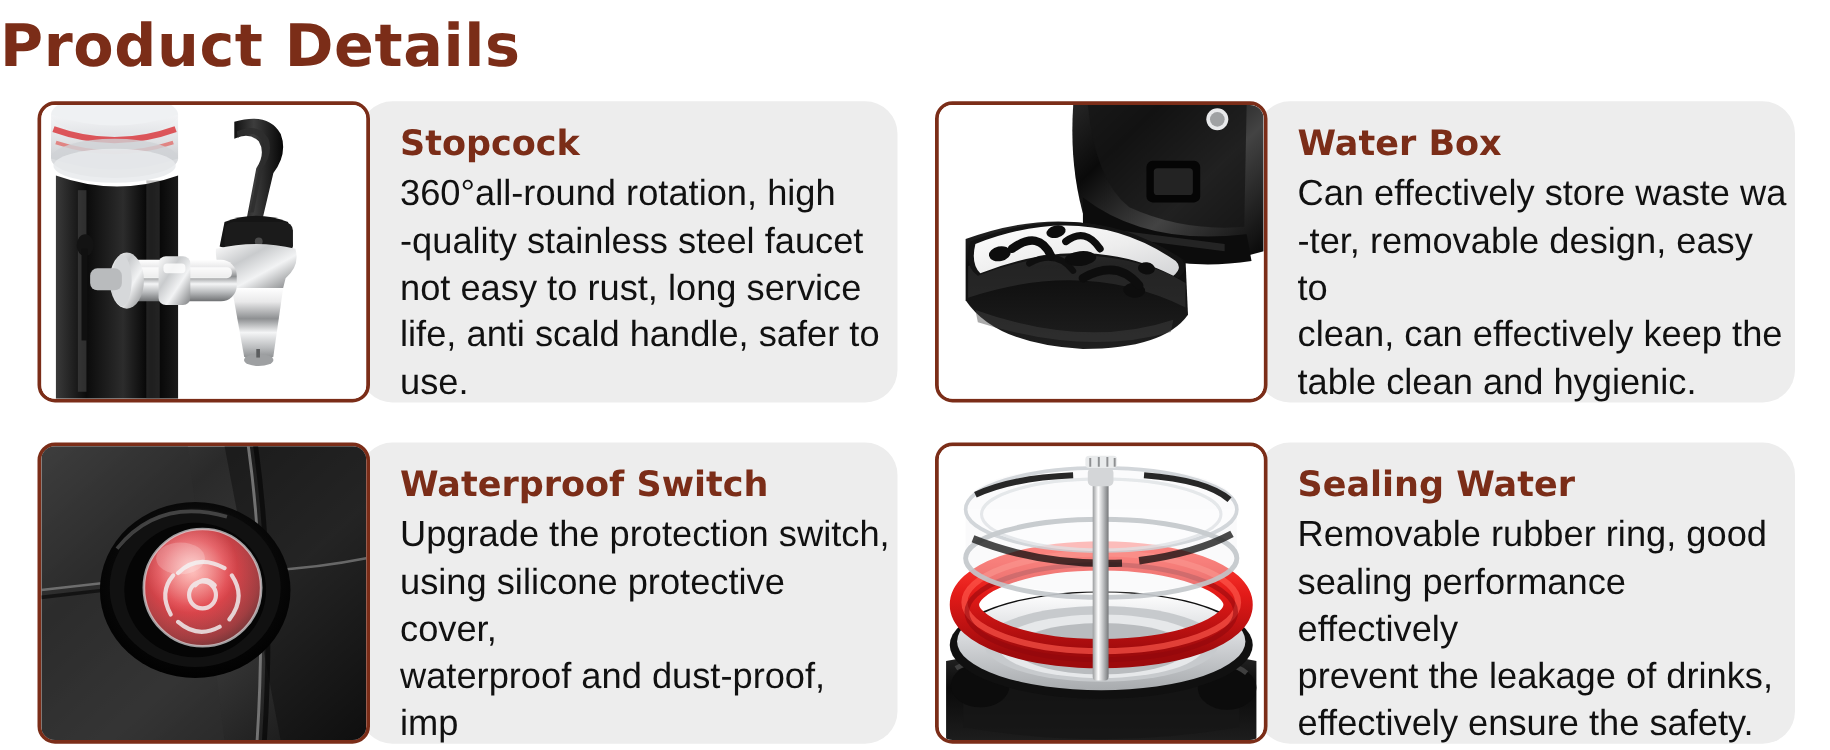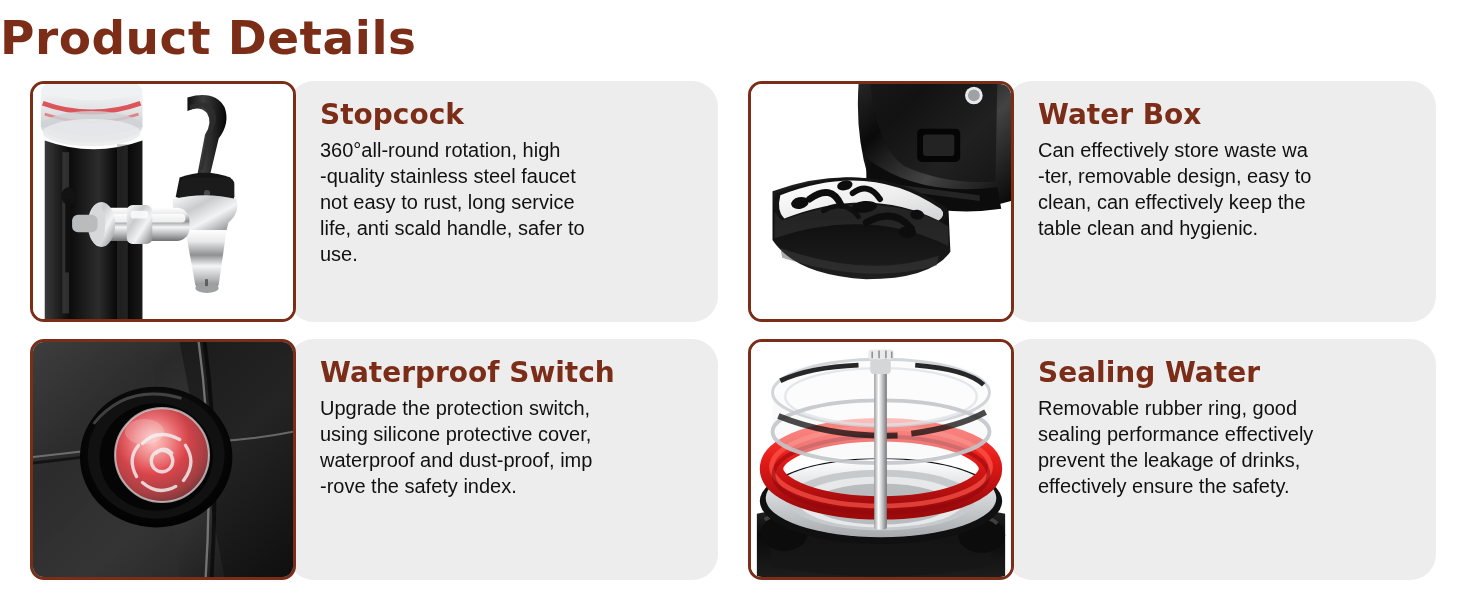--- a/index.html
+++ b/index.html
@@ -32,21 +32,21 @@
     font-family: "DejaVu Sans", sans-serif;
   }
 
   
   .card {
     position: absolute;
     width: 688px;
     height: 241px;
   }
   .card.r1 { top: 81px; border-radius: 11px; }
-  .card.r2 { top: 339px; }
+  .card.r2 { top: 354px; }
   .card.c1 { left: 30px; }
   .card.c2 { left: 748px; }
 
   .card-bg {
     position: absolute;
     left: 258px;
     top: 0;
     width: 430px;
     height: 241px;
     background: #ededed;
@@ -78,21 +78,21 @@
     font-family: "DejaVu Sans", sans-serif;
     font-size: 28px;
     font-weight: bold;
     color: #7b2d18;
     line-height: 1.15;
     margin-bottom: 6px;
     white-space: nowrap;
   }
   .card-desc {
     font-family: "Liberation Sans", sans-serif;
-    font-size: 20px;
+    font-size: 29px;
     line-height: 1.30;
     color: #111111;
     white-space: pre-line;
   }
 </style>
 </head>
 <body>
 
 <div id="page">
 

